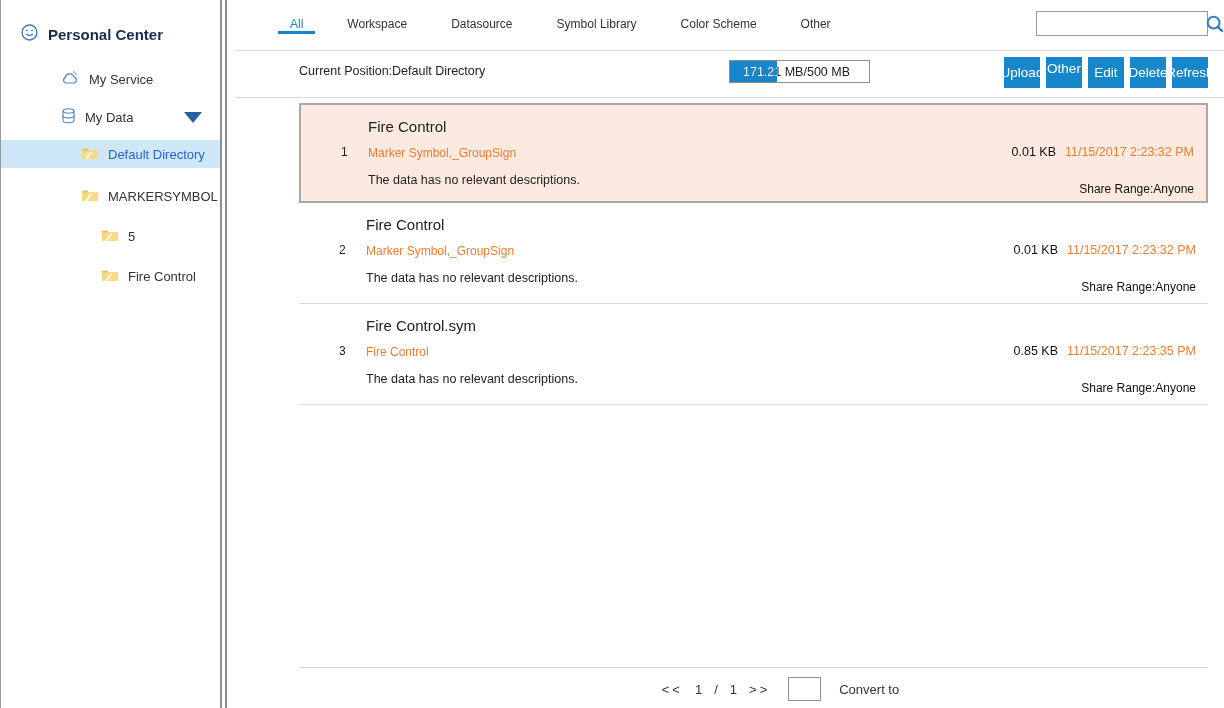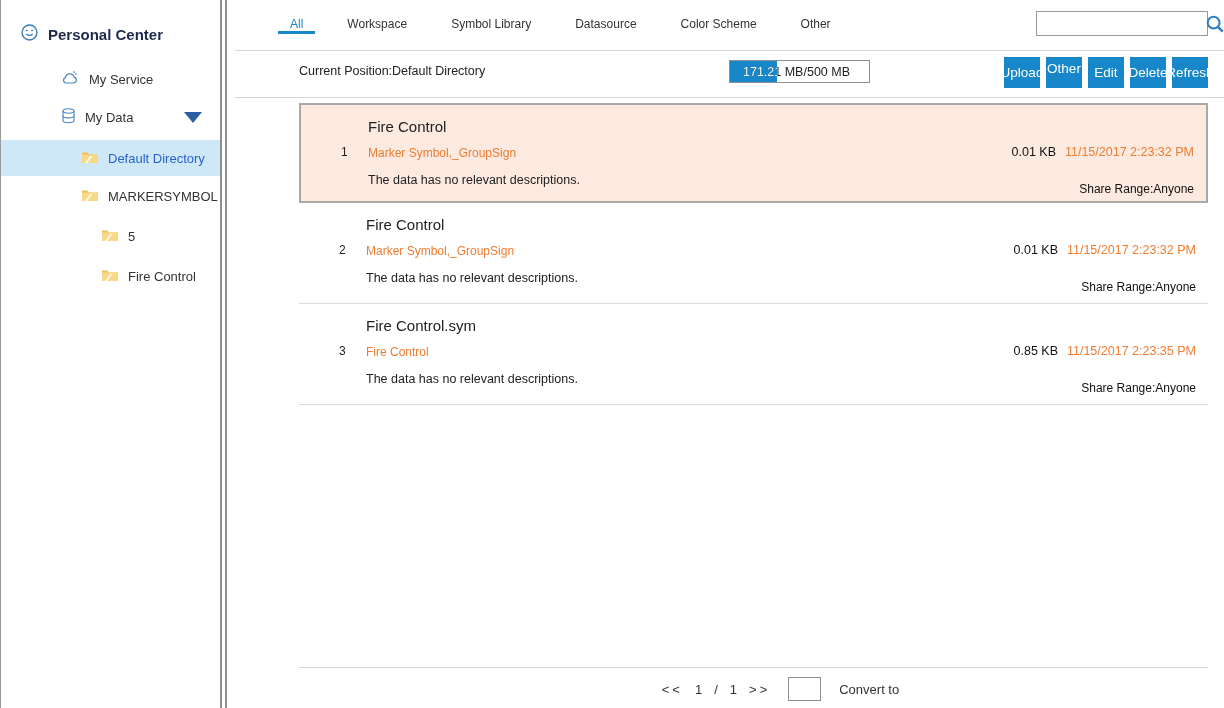--- a/index.html
+++ b/index.html
@@ -10,21 +10,21 @@
   
   .sidebar { position:relative; width:221px; flex:none; border-right:2px solid #8f8f8f; background:#fff; }
   .gap { width:3px; flex:none; background:#fff; }
   .sb-header { position:absolute; top:24px; left:20px; display:flex; align-items:center; gap:10px;
                font-size:15px; font-weight:bold; color:#1c2b4a; }
   .sb-item { position:absolute; display:flex; align-items:center; gap:9px; font-size:13px; color:#333; cursor:default; }
   .sb-item svg { flex:none; }
   .item-my-service { top:70px; left:60px; }
   .item-my-data { top:108px; left:60px; right:0; }
   .item-my-data .tri { margin-left:auto; margin-right:18px; }
-  .sel-row { top:140px; left:0; right:0; height:36px; background:#cfe8f8; padding-left:80px; color:#2a62cc; }
+  .sel-row { top:140px; left:0; right:0; height:28px; background:#cfe8f8; padding-left:80px; color:#2a62cc; }
   .item-markersymbol { top:188px; left:80px; }
   .item-markersymbol .tri { margin-left:2px; }
   .item-5 { top:228px; left:100px; }
   .item-firecontrol { top:268px; left:100px; }
   .tri { width:0; height:0; border-left:9px solid transparent; border-right:9px solid transparent;
          border-top:11px solid #2c5d9e; display:inline-block; }
 
   
   .main { position:relative; flex:1; border-left:2px solid #8f8f8f; background:#fff; }
 
@@ -158,22 +158,22 @@
     </div>
   </aside>
 
   <div class="gap"></div>
 
   <main class="main">
 
     <div class="tabs-row">
       <div class="tab active">All</div>
       <div class="tab">Workspace</div>
+      <div class="tab">Datasource</div>
       <div class="tab">Symbol Library</div>
-      <div class="tab">Datasource</div>
       <div class="tab">Color Scheme</div>
       <div class="tab">Other</div>
 
       <div class="searchbox">
         <input type="text" value="" style="">
         <span class="mag">
           <svg width="22" height="22" viewBox="0 0 16 16">
             <circle cx="7" cy="7" r="4.3" fill="none" stroke="#2f7fc1" stroke-width="1.5"></circle>
             <line x1="10.3" y1="10.3" x2="13.6" y2="13.6" stroke="#2f7fc1" stroke-width="1.8"></line>
           </svg>

